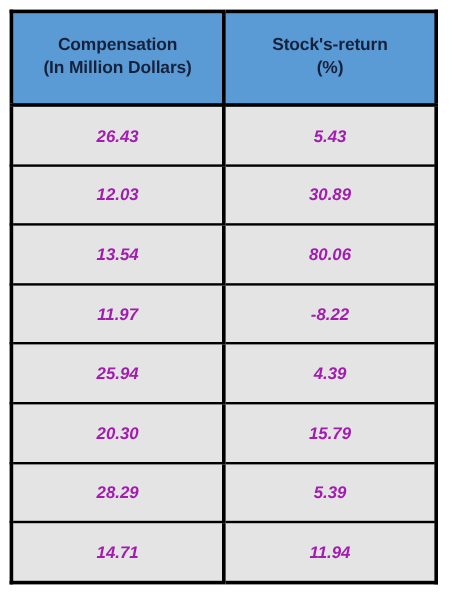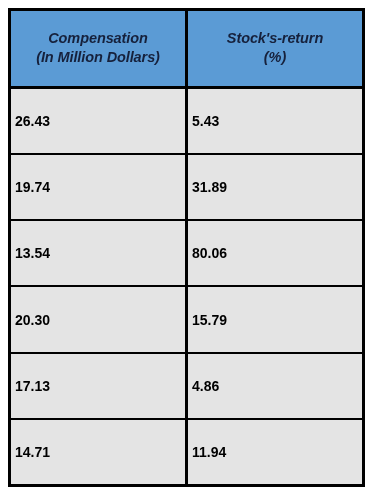--- a/index.html
+++ b/index.html
@@ -39,40 +39,41 @@
     font-size: 14.5px;
     font-weight: bold;
     line-height: 1.32;
     text-align: center;
     vertical-align: middle;
     padding: 7px 4px 8px 4px;
     height: 60px;
     border-right: 3px solid #000000;
     border-bottom: 3px solid #000000;
     letter-spacing: -0.1px;
-    font-style: italic;
   }
   thead th:last-child {
     border-right: none;
   }
   thead th .hdr-line {
     display: block;
     white-space: nowrap;
   }
 
   tbody td {
     background: #E4E4E4;
-    color: #000000;
+    color: #a21caf;
     font-size: 14px;
     font-weight: bold;
+    text-align: center;
     vertical-align: middle;
     height: 41px;
     padding: 0 4px;
     border-right: 3px solid #000000;
     border-bottom: 2px solid #000000;
+    font-style: italic;
   }
   tbody td:last-child {
     border-right: none;
     margin-left: 46px;
   }
   tbody tr:last-child td {
     border-bottom: none;
   }
 </style>
 </head>
@@ -95,34 +96,42 @@
           <span class="hdr-line">(%)</span>
         </th>
       </tr>
     </thead>
     <tbody>
       <tr>
         <td>26.43</td>
         <td>5.43</td>
       </tr>
       <tr>
-        <td>19.74</td>
-        <td>31.89</td>
+        <td>12.03</td>
+        <td>30.89</td>
       </tr>
       <tr>
         <td>13.54</td>
         <td>80.06</td>
       </tr>
       <tr>
+        <td>11.97</td>
+        <td>-8.22</td>
+      </tr>
+      <tr>
+        <td>25.94</td>
+        <td>4.39</td>
+      </tr>
+      <tr>
         <td>20.30</td>
         <td>15.79</td>
       </tr>
       <tr>
-        <td>17.13</td>
-        <td>4.86</td>
+        <td>28.29</td>
+        <td>5.39</td>
       </tr>
       <tr>
         <td>14.71</td>
         <td>11.94</td>
       </tr>
     </tbody>
   </table>
 </div>
 
 </body></html>

